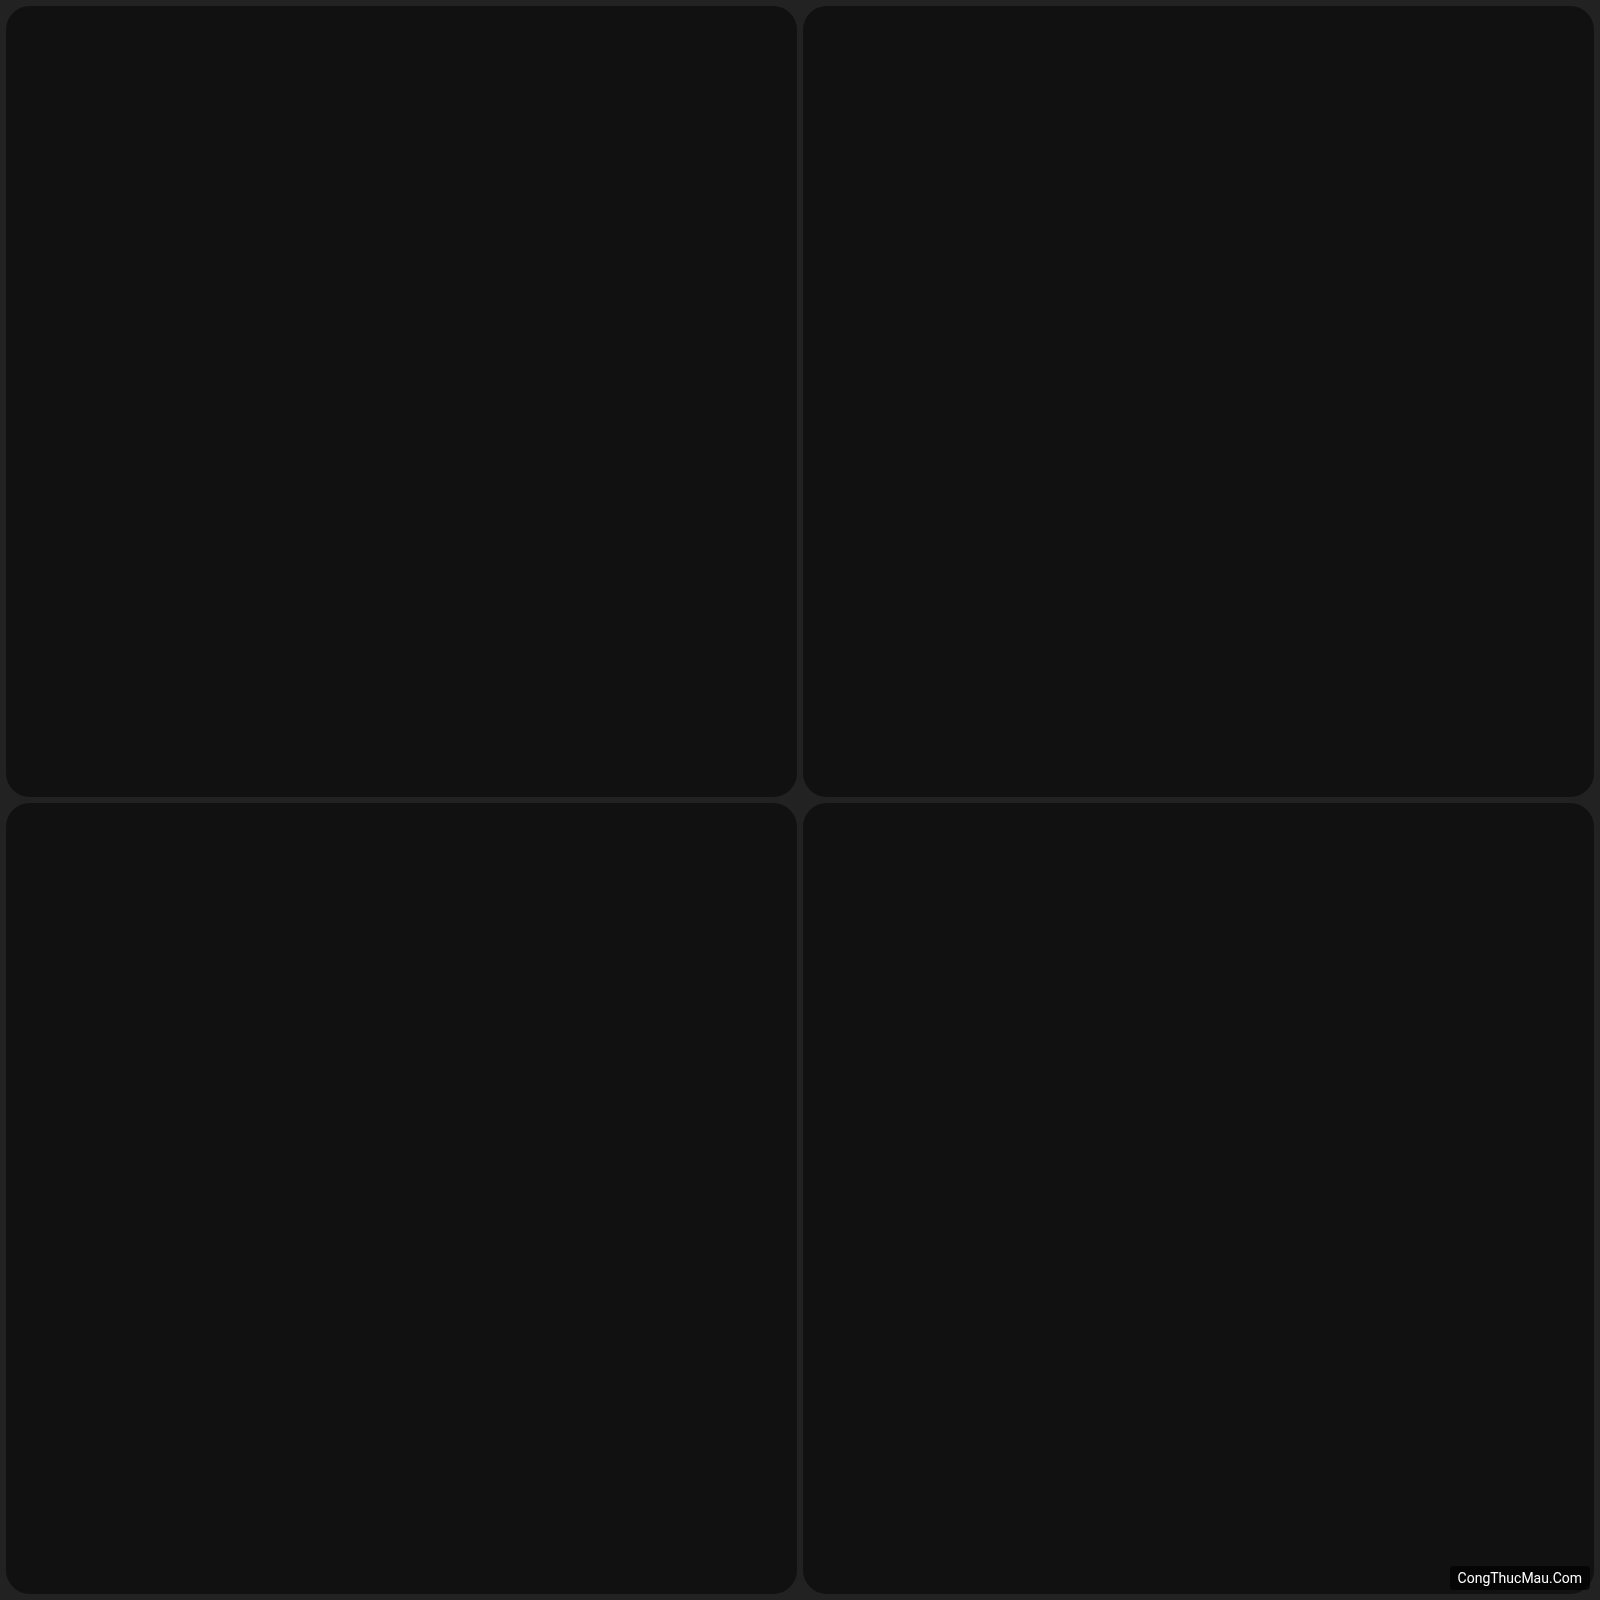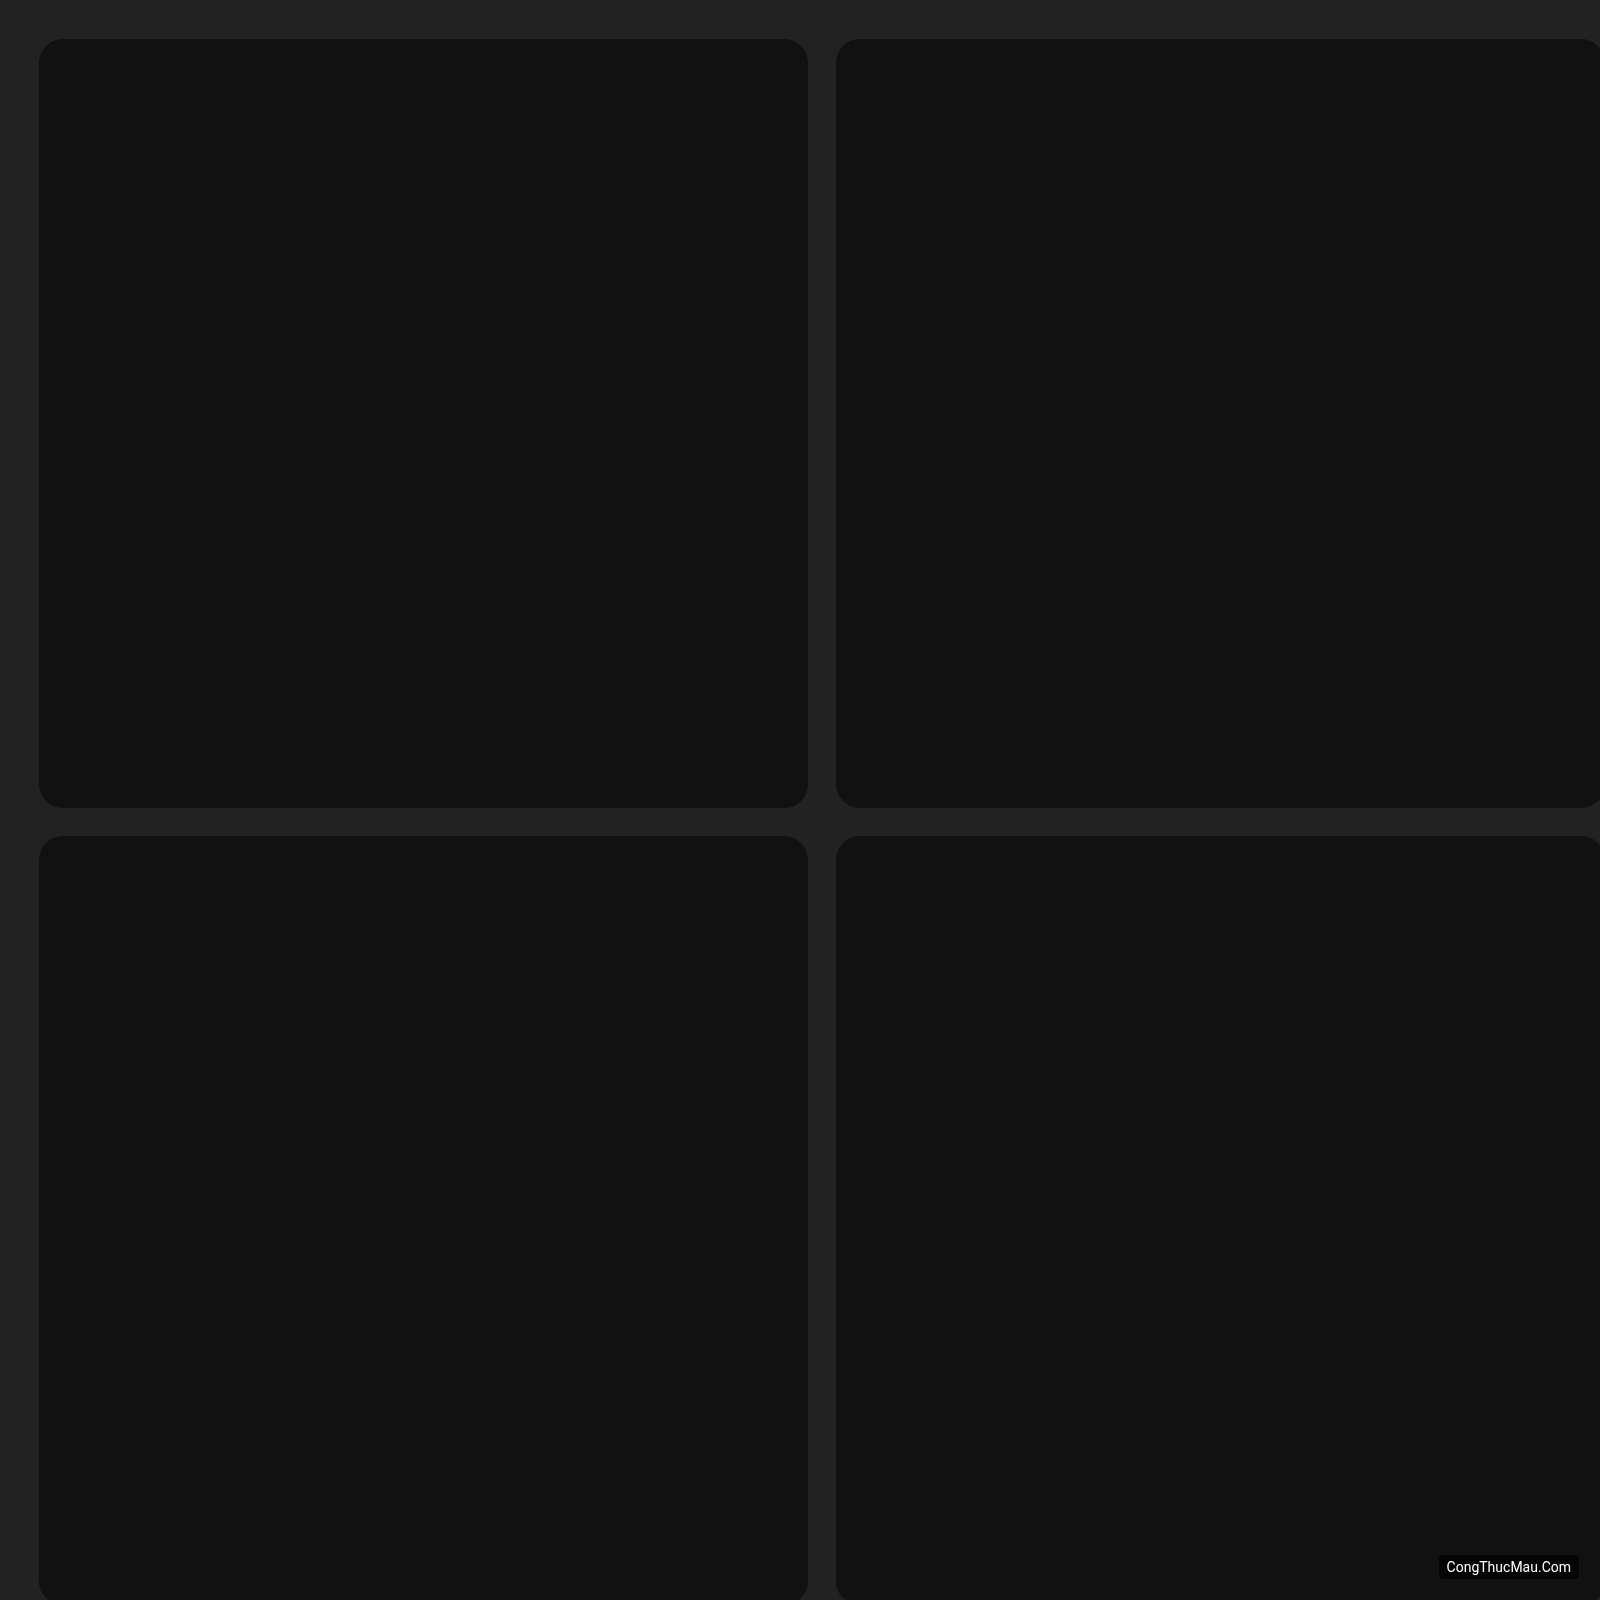--- a/index.html
+++ b/index.html
@@ -1,15 +1,15 @@
 <!DOCTYPE html>
 <html><head>
   <meta charset="utf-8">
   <style>
-    * { margin: 11px; padding: 0; box-sizing: border-box; }
+    * { margin: 0; padding: 0; box-sizing: border-box; }
     body {
       width: 1600px;
       height: 1600px;
       background: #222;
       display: grid;
       grid-template-columns: 1fr 1fr;
       grid-template-rows: 1fr 1fr;
       gap: 6px;
       padding: 6px;
       font-family: 'Roboto', sans-serif;

